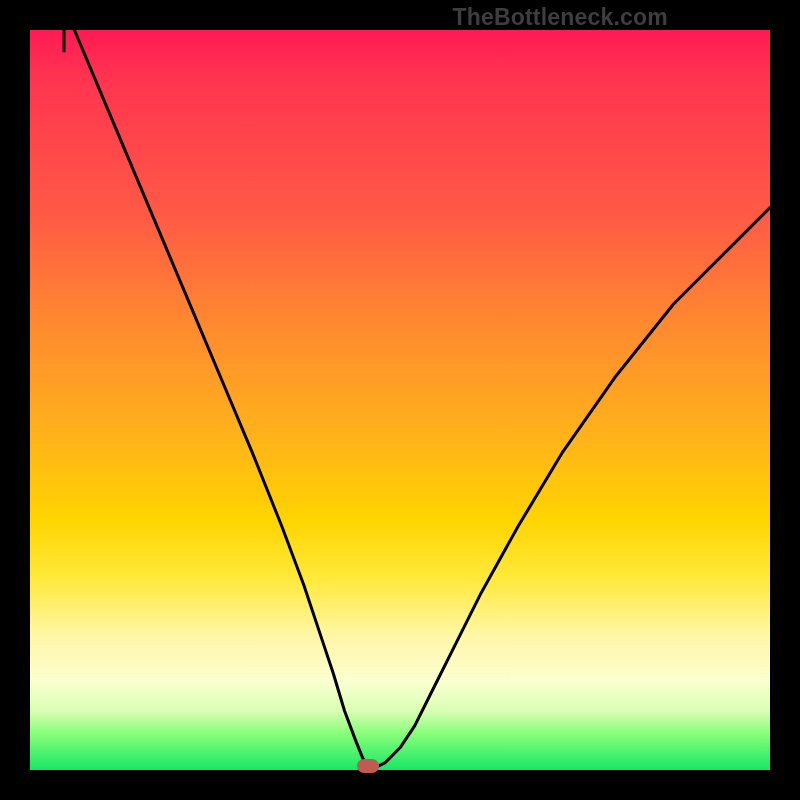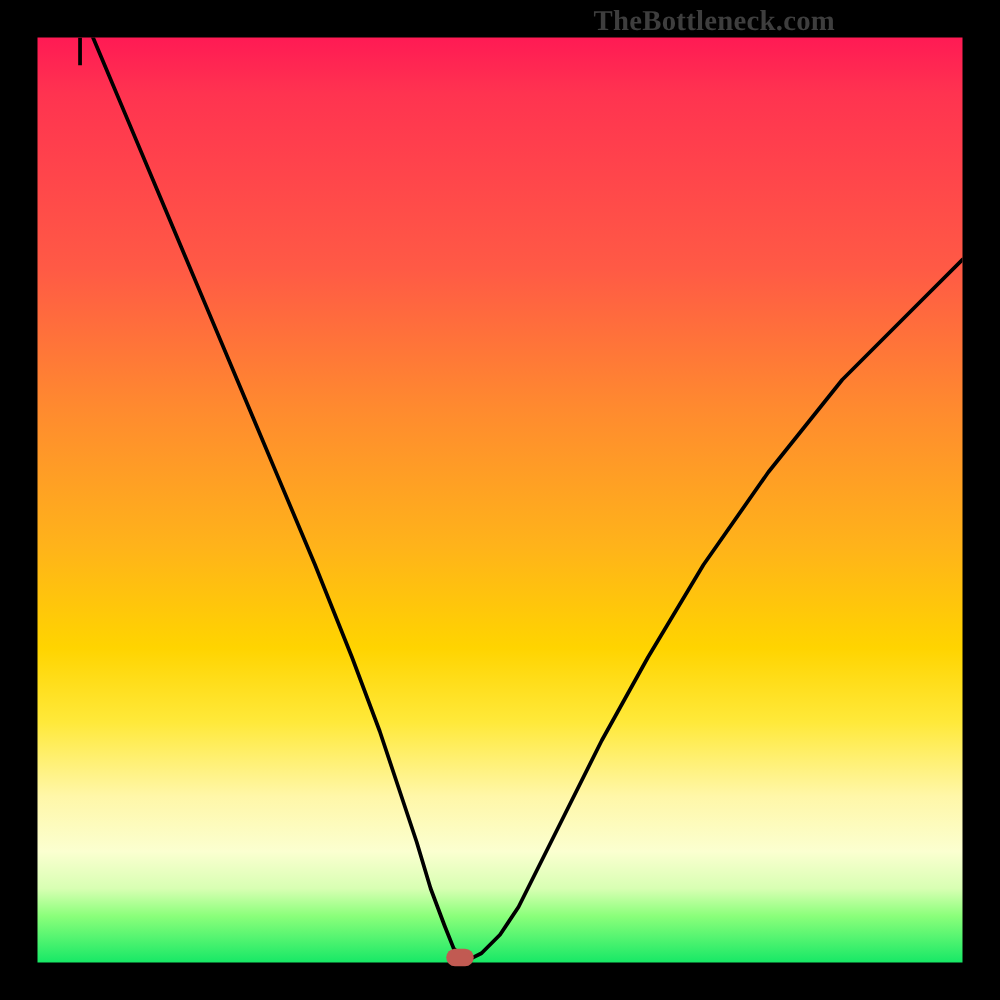--- a/index.html
+++ b/index.html
@@ -11,21 +11,20 @@
     overflow: hidden;
     font-family: Arial, Helvetica, sans-serif;
   }
   .frame {
     position: absolute;
     left: 0;
     top: 0;
     width: 680px;
     height: 800px;
     background: #000;
-    font-family: Liberation Serif, serif;
   }
   .plot-area {
     position: absolute;
     left: 30px;
     top: 30px;
     width: 740px;
     height: 740px;
     
     background: linear-gradient(
       to bottom,

